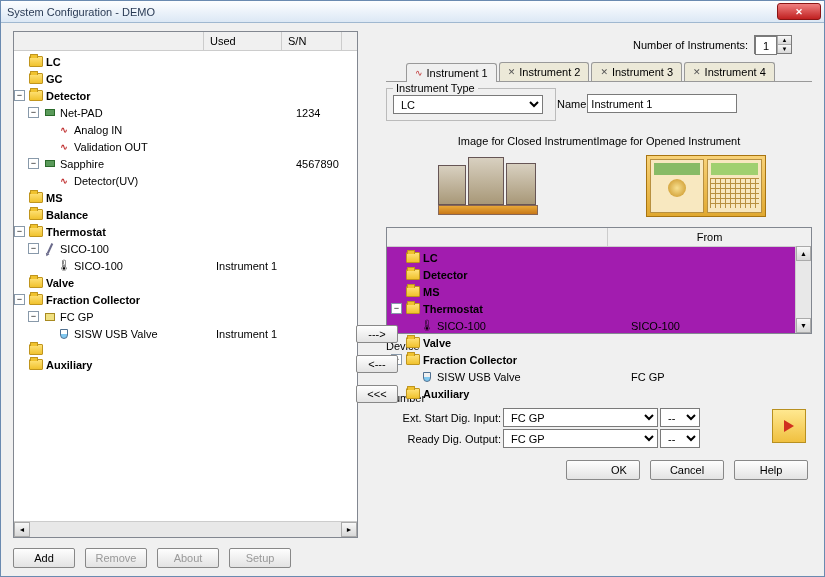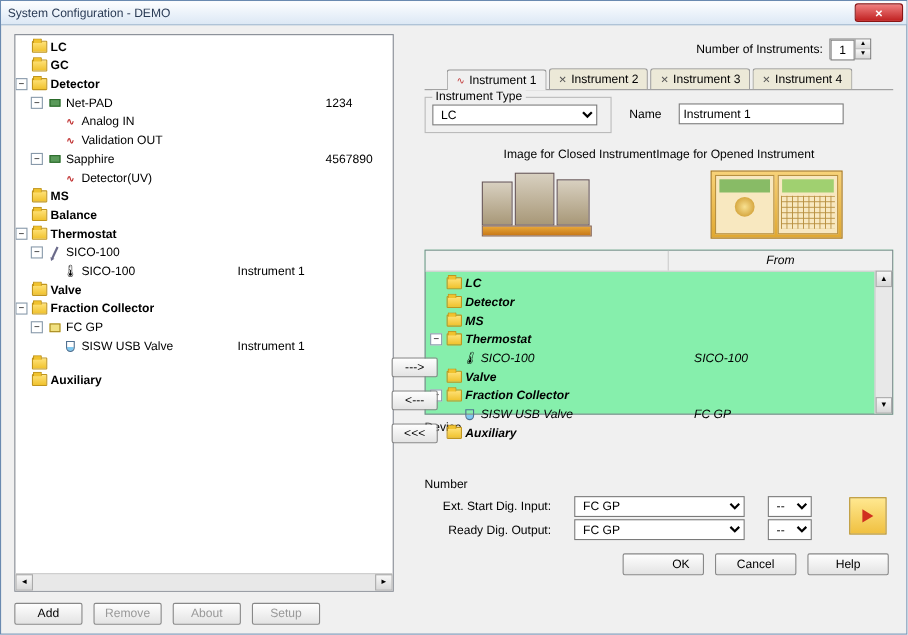--- a/index.html
+++ b/index.html
@@ -39,45 +39,45 @@
 .spin .spinb { width: 14px; display: flex; flex-direction: column; }
 .spin .spinb div { flex:1; background: linear-gradient(#f8f8f8,#d8d8d8); border-left: 1px solid #aaa; display:flex; align-items:center; justify-content:center; font-size:6px; }
 .spin .spinb div:first-child { border-bottom: 1px solid #aaa; }
 .tabs { display: flex; border-bottom: 1px solid #999; margin-bottom: 6px; padding-left: 20px;}
 .tab { padding: 3px 8px; border: 1px solid #999; border-bottom: none; background: #ece9d8; margin-right: 2px; border-radius: 3px 3px 0 0; cursor: pointer; display: flex; align-items: center; gap: 4px; }
 .tab.active { background: #f0f0f0; position: relative; top: 1px; }
 .tab-sigicon { color: #c03030; font-size: 9px; }
 .tab-xicon { color: #555; font-size: 9px; }
 .fieldset { border: 1px solid #bbb; padding: 6px; margin-bottom: 6px; position: relative; }
 .fieldset .legend { position: absolute; top: -7px; left: 6px; background: #f0f0f0; padding: 0 3px; }
-.row-flex { display: flex; align-items: center; gap: 16px; }
+.row-flex { display: flex; align-items: center; gap: 1px; }
 select, input[type=text] { border: 1px solid #7a7a7a; background: white; padding: 1px 3px; height: 19px; }
 .img-labels { display: flex; justify-content: center; margin: 8px 0 4px; }
 .img-boxes { display: flex; justify-content: space-around; margin-bottom: 6px; }
 .imgbox { width: 130px; height: 70px; display: flex; align-items: center; justify-content: center; }
 .closed-instr { width: 110px; height: 58px; position: relative; }
 .closed-instr .unit { position: absolute; background: linear-gradient(#d8d0c0,#a89878); border: 1px solid #655; }
 .closed-instr .u1 { left:0; top:8px; width:28px; height:40px; }
 .closed-instr .u2 { left:30px; top:0; width:36px; height:48px; }
 .closed-instr .u3 { left:68px; top:6px; width:30px; height:42px; }
 .closed-instr .base { position:absolute; bottom:0; left:0; width:100px; height:10px; background: linear-gradient(#e8a838,#c87818); border:1px solid #865; }
 .open-instr { width: 120px; height: 62px; background: linear-gradient(#f8d278,#e0a830); border: 1px solid #a87410; display: flex; padding: 3px; gap: 3px; }
 .open-instr .mod { flex:1; background: #f8e8c0; border: 1px solid #b89040; }
 .open-instr .mod .screen { height: 12px; background: #88bb66; margin: 3px; }
 .open-instr .dial { width: 18px; height: 18px; border-radius: 50%; background: radial-gradient(#f8e090,#c89020); margin: 4px auto; }
 .open-instr .grid { margin: 2px; height: 30px; background-image: linear-gradient(#b89040 1px, transparent 1px), linear-gradient(90deg, #b89040 1px, transparent 1px); background-size: 5px 5px; }
-.right-tree { border: 1px solid #828790; background: #86efac; height: 150px; position: relative; font-style: italic; }
+.right-tree { border: 1px solid #828790; background: #a21caf; height: 107px; position: relative; }
 .right-tree .rt-header { display: flex; background: #f0f0f0; border-bottom: 1px solid #ccc; }
 .right-tree .rt-header > div { padding: 3px 6px; }
 .rt-name { width: 220px; }
 .rt-from { flex: 1; border-left: 1px solid #ccc; text-align: center; }
 .scrollbar-v { position: absolute; right: 0; top: 18px; bottom: 0; width: 16px; background: #e8e8e8; border-left: 1px solid #ccc; }
 .scrollbar-v .arrow { height: 15px; background: linear-gradient(#f8f8f8,#d8d8d8); border: 1px solid #aaa; display:flex; align-items:center; justify-content:center; font-size:7px; }
 .devnum { display: flex; gap: 40px; justify-content: flex-end; padding: 6px 56px 2px 0; flex-direction: column; }
-.io-row { display: flex; align-items: center; gap: 21px; margin: 2px 0;}
+.io-row { display: flex; align-items: center; gap: 2px; margin: 2px 0;}
 .io-row label { width: 115px; text-align: right; }
 .io-row select.device { width: 155px; }
 .io-row select.num { width: 40px; }
 .io-right-icon { width: 34px; height: 34px; background: linear-gradient(#ffe890,#f0c040); border: 1px solid #b89020; position: absolute; right: 6px; display:flex; align-items:center; justify-content:center;}
 .io-right-icon .arrow-r { width: 0; height: 0; border-left: 10px solid #d03020; border-top: 6px solid transparent; border-bottom: 6px solid transparent; }
 .bottom-right { display:flex; gap:10px; justify-content:flex-end; padding:10px 4px 0 0; }
 .transfer-btns { position: absolute; left: -2px; top: 294px; display:flex; flex-direction:column; gap:12px; }
 .transfer-btns .btn { min-width: 42px; padding: 2px 4px; }
 .r-tree-row { position: relative; }
 .r-tree-row .from-col { position: absolute; left: 240px; }
@@ -95,20 +95,25 @@
   <div class="titlebar">
     <span>System Configuration - DEMO</span>
     <div class="close-btn">✕</div>
   </div>
 
   <div class="content">
 
     <div class="left-panel">
 
       <div class="tree-container">
+        <div class="tree-header">
+          <div class="th-name"></div>
+          <div class="th-used">Used</div>
+          <div class="th-sn">S/N</div>
+        </div>
         <div class="tree">
 
 
           <div class="tree-row">
               <span class="indent" style="width:14px"></span>
               <span class="icon">
                 <span class="folder-icon"></span>
               </span>
               <b>LC</b>
             </div>

